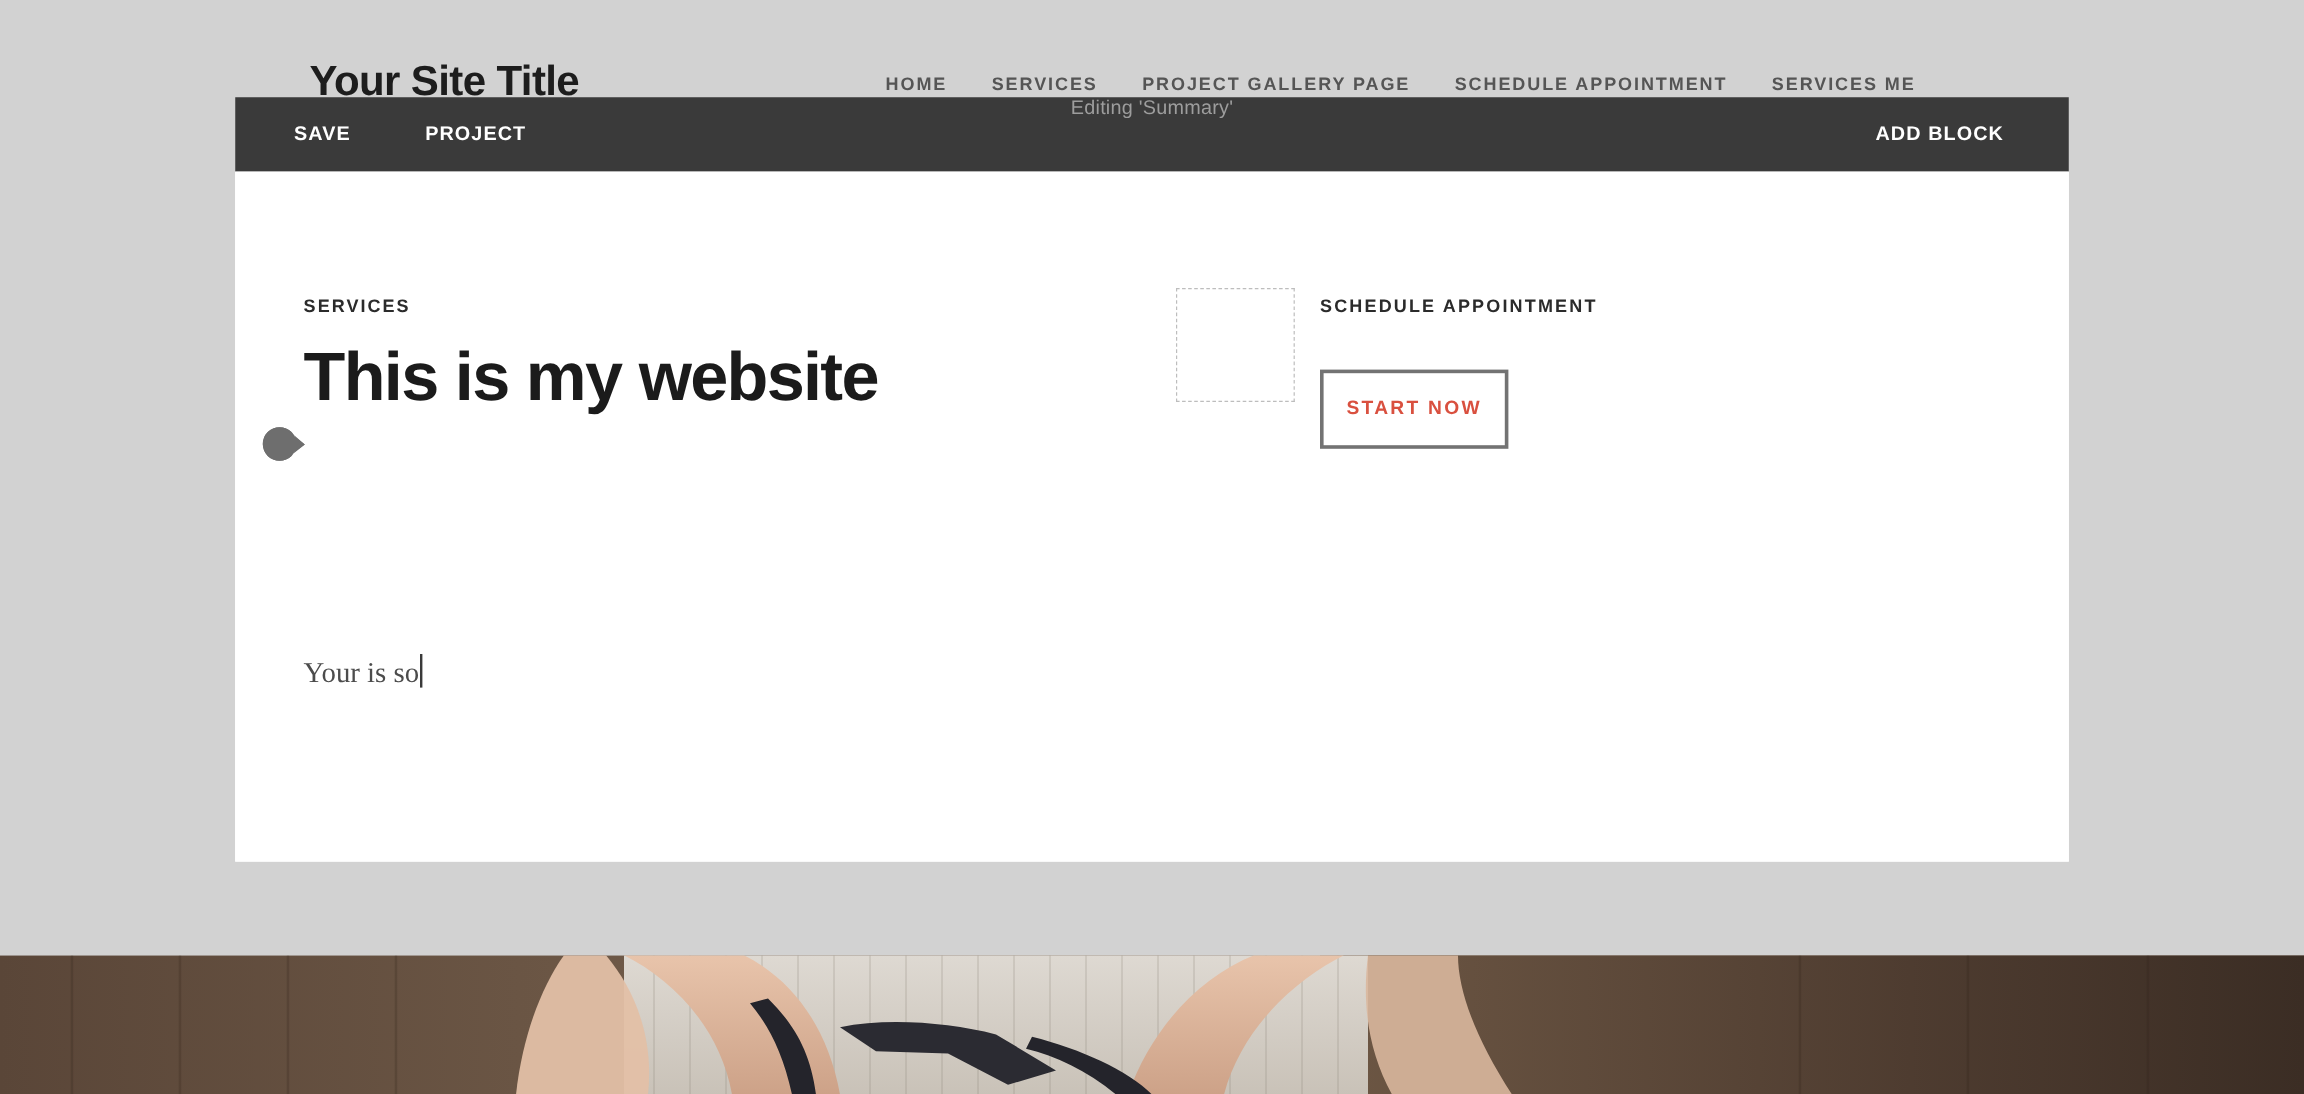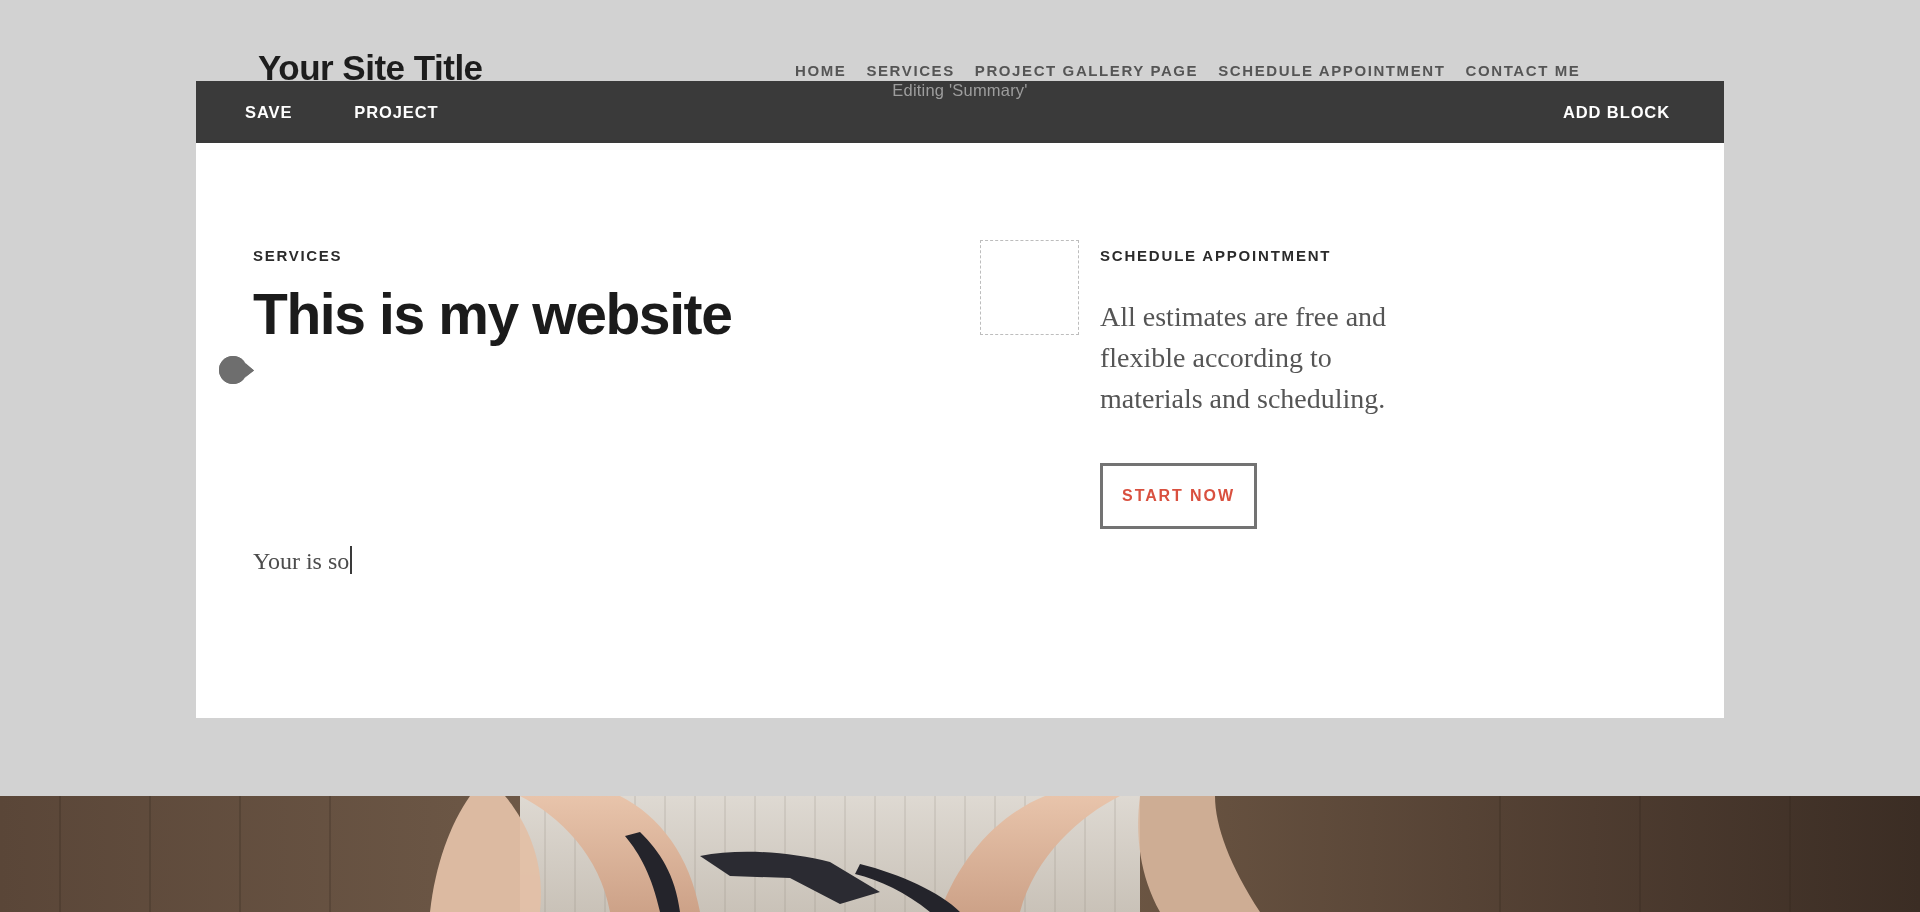--- a/index.html
+++ b/index.html
@@ -28,22 +28,22 @@
     left: 258px; top: 48px;
     font-family: "Liberation Sans", sans-serif;
     font-weight: 700;
     font-size: 35px;
     letter-spacing: -0.5px;
     color: #1d1d1d;
     white-space: nowrap;
   }
   .site-nav {
     position: absolute;
-    left: 795px; top: 62px;
-    display: flex; gap: 20px;
+    left: 738px; top: 62px;
+    display: flex; gap: 37px;
     white-space: nowrap;
   }
   .site-nav a {
     font-family: "Liberation Sans", sans-serif;
     font-size: 15px;
     font-weight: 700;
     letter-spacing: 1.6px;
     color: #555;
     text-decoration: none;
   }
@@ -228,21 +228,21 @@
 
   <div class="site-page">
 
     <div class="site-header">
       <div class="site-title">Your Site Title</div>
       <nav class="site-nav">
         <a href="#">HOME</a>
         <a href="#">SERVICES</a>
         <a href="#">PROJECT GALLERY PAGE</a>
         <a href="#">SCHEDULE APPOINTMENT</a>
-        <a href="#">CONTACT ME</a>
+        <a href="#">SERVICES ME</a>
       </nav>
     </div>
 
     <div class="hero-photo">
       <svg viewBox="0 0 1920 116" preserveAspectRatio="none" aria-hidden="true">
         <defs>
           <linearGradient id="woodL" x1="0" y1="0" x2="1" y2="0">
             <stop offset="0%" stop-color="#5a4638"></stop>
             <stop offset="45%" stop-color="#7a6450"></stop>
             <stop offset="100%" stop-color="#6a5442"></stop>
@@ -467,19 +467,18 @@
         <div class="eyebrow">SERVICES</div>
         <div class="headline">This is my website</div>
       </div>
 
       <div class="body-para"><span>Your is so</span><span class="caret"></span></div>
 
       <div class="placeholder-box"></div>
 
       <div class="col-right">
         <div class="eyebrow">SCHEDULE APPOINTMENT</div>
-        <div class="right-para">All estimates are free and flexible according to materials and scheduling.</div>
         <button class="cta-button">START NOW</button>
       </div>
 
     </div>
   </div>
 </div>
 
 </body></html>

